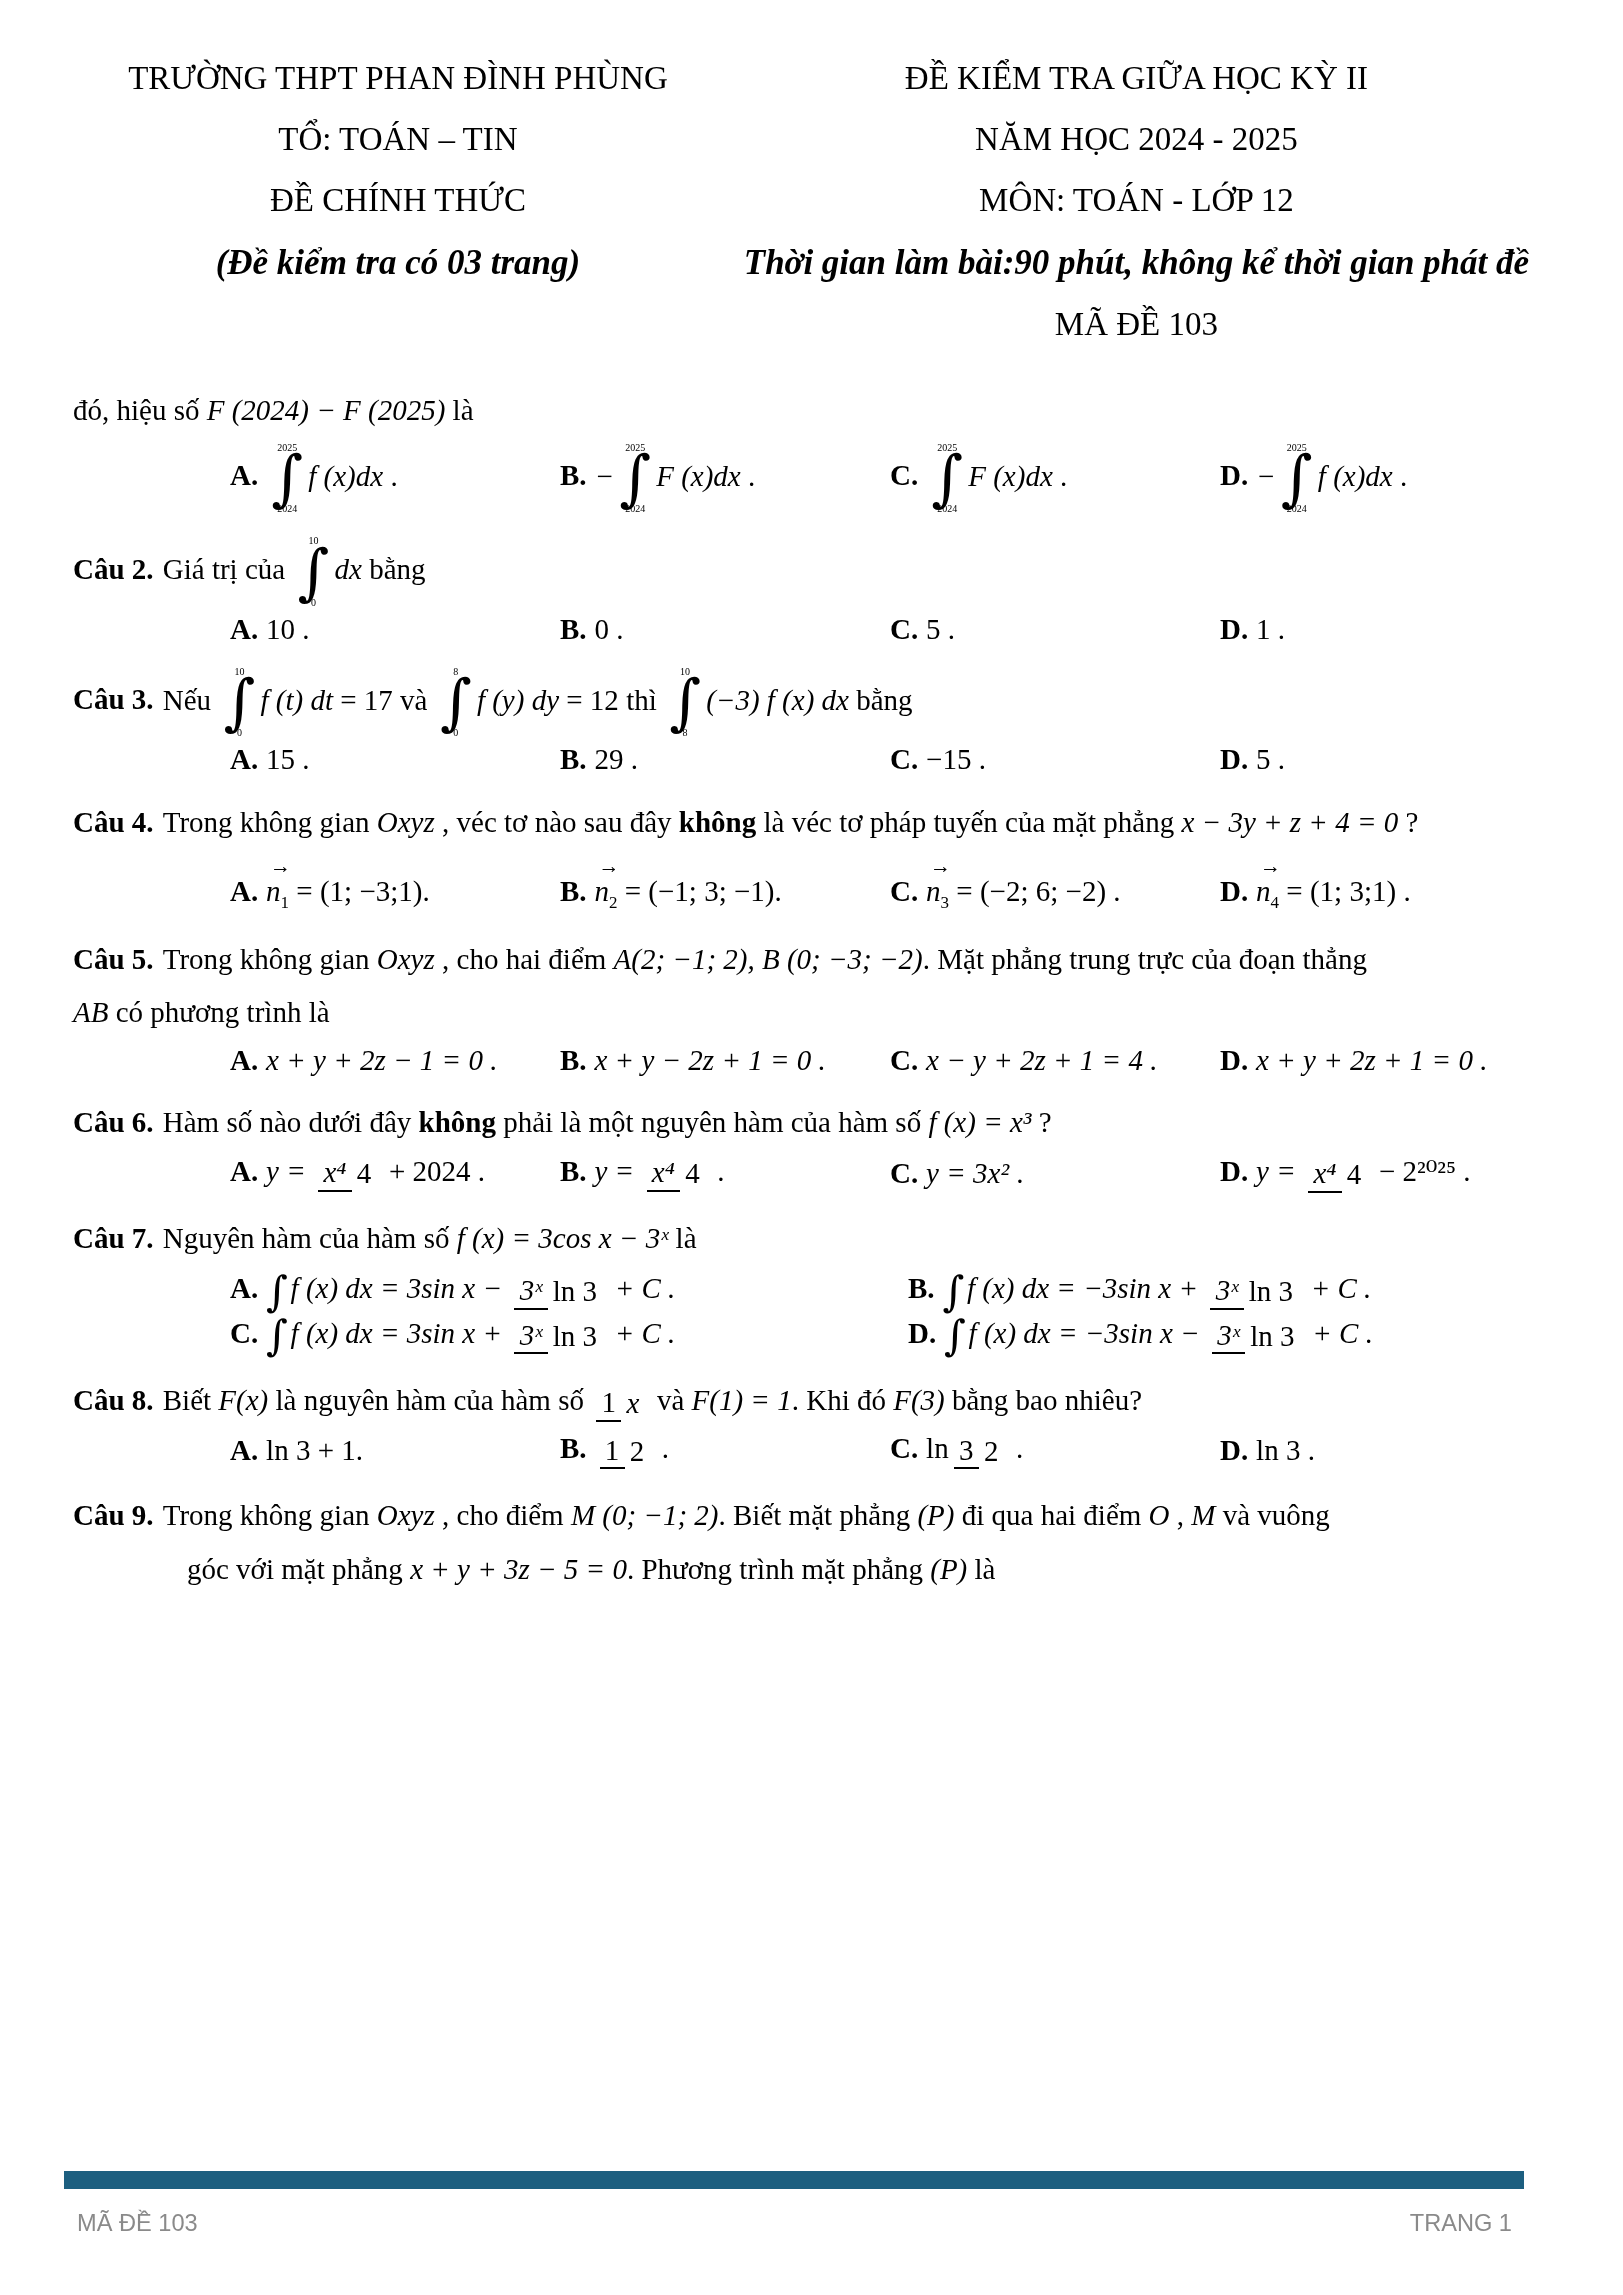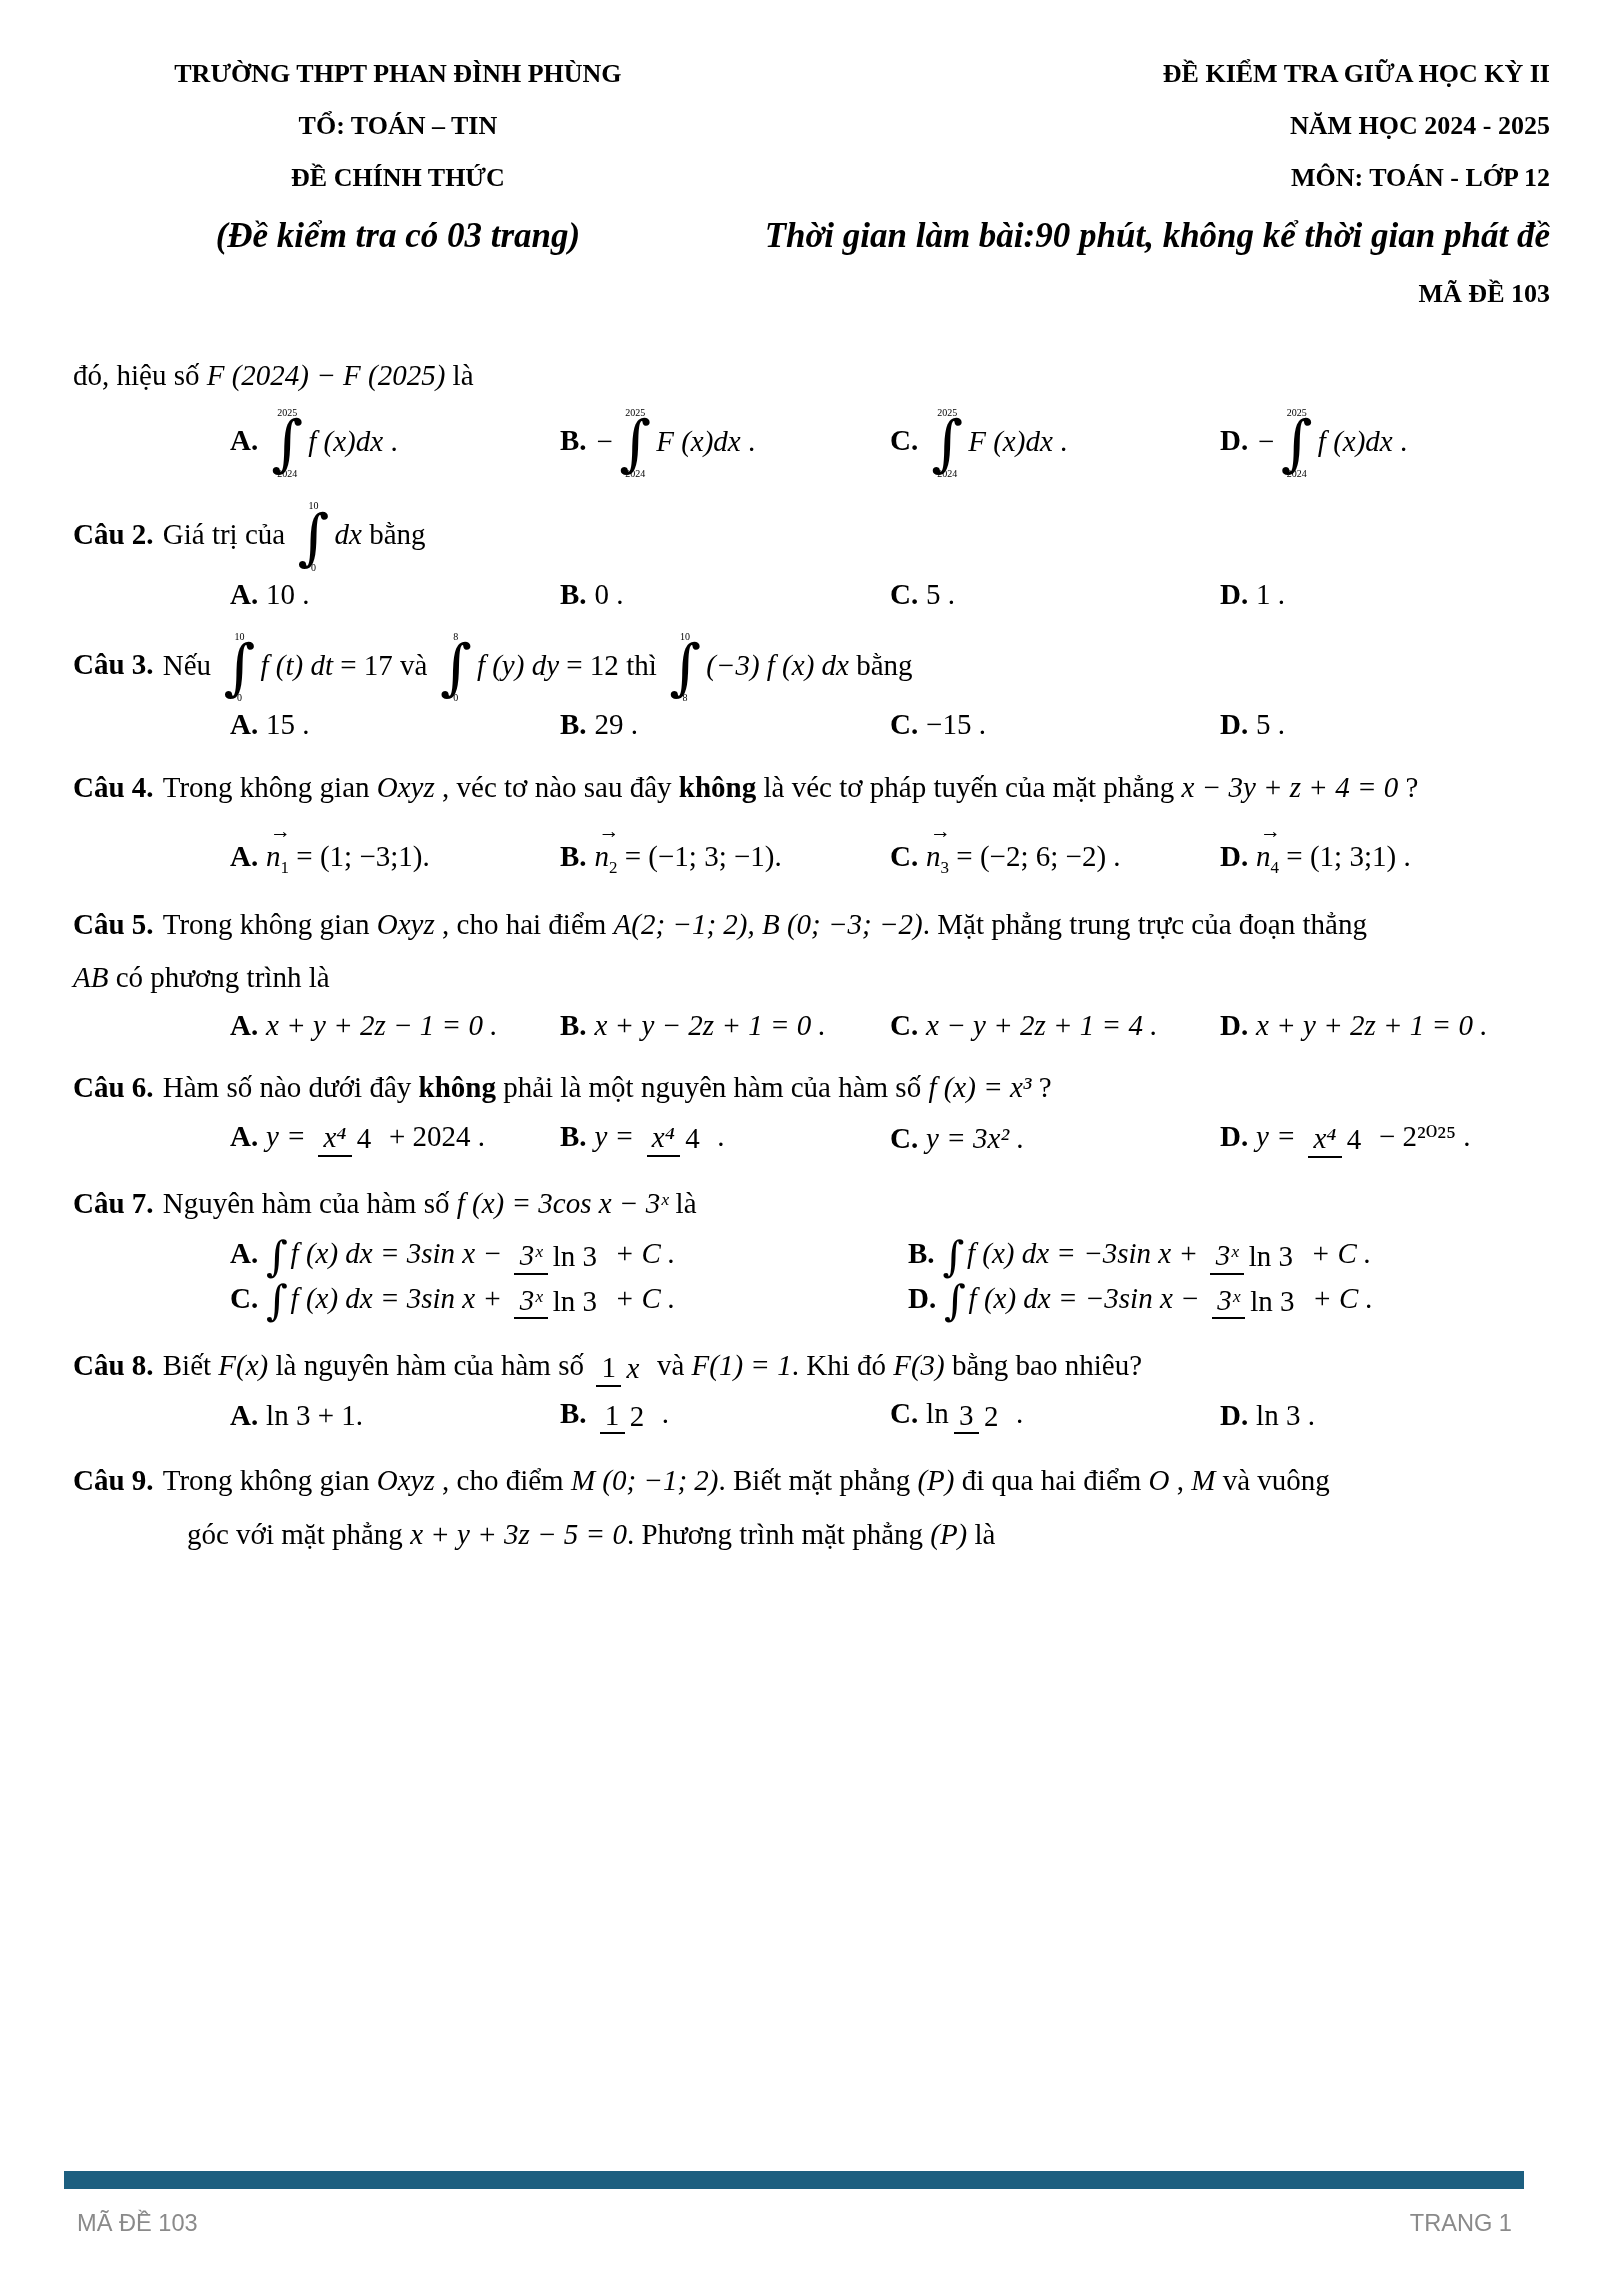--- a/index.html
+++ b/index.html
@@ -6,22 +6,22 @@
   body{
     width:1623px;height:2295px;position:relative;overflow:hidden;
     background:#ffffff;color:#000;
     font-family:"Liberation Serif","DejaVu Serif",serif;
     font-size:29px;
   }
   .page{padding:58px 73px 0 73px;}
   
   .hdr{display:flex;}
   .hcol-l{width:44%;text-align:center;}
-  .hcol-r{width:56%;text-align:right;}
-  .hline{font-weight:bold;font-size:26px;line-height:1.25;margin-bottom:19.6px;}
+  .hcol-r{width:56%;text-align:center;}
+  .hline{font-weight:normal;font-size:33px;line-height:1.25;margin-bottom:19.6px;}
   .hline.it{font-weight:bold;font-style:italic;font-size:35px;}
   
   .intro{font-weight:bold;margin-top:15.7px;line-height:1.5;}
   
   .q{margin-top:19.6px;}
   .qline{line-height:1.85;}
   .qline.indent{margin-left:114px;}
   .qlab{font-weight:bold;margin-right:9.2px;}
   .mi{font-style:italic;}
   .bld{font-weight:bold;}

